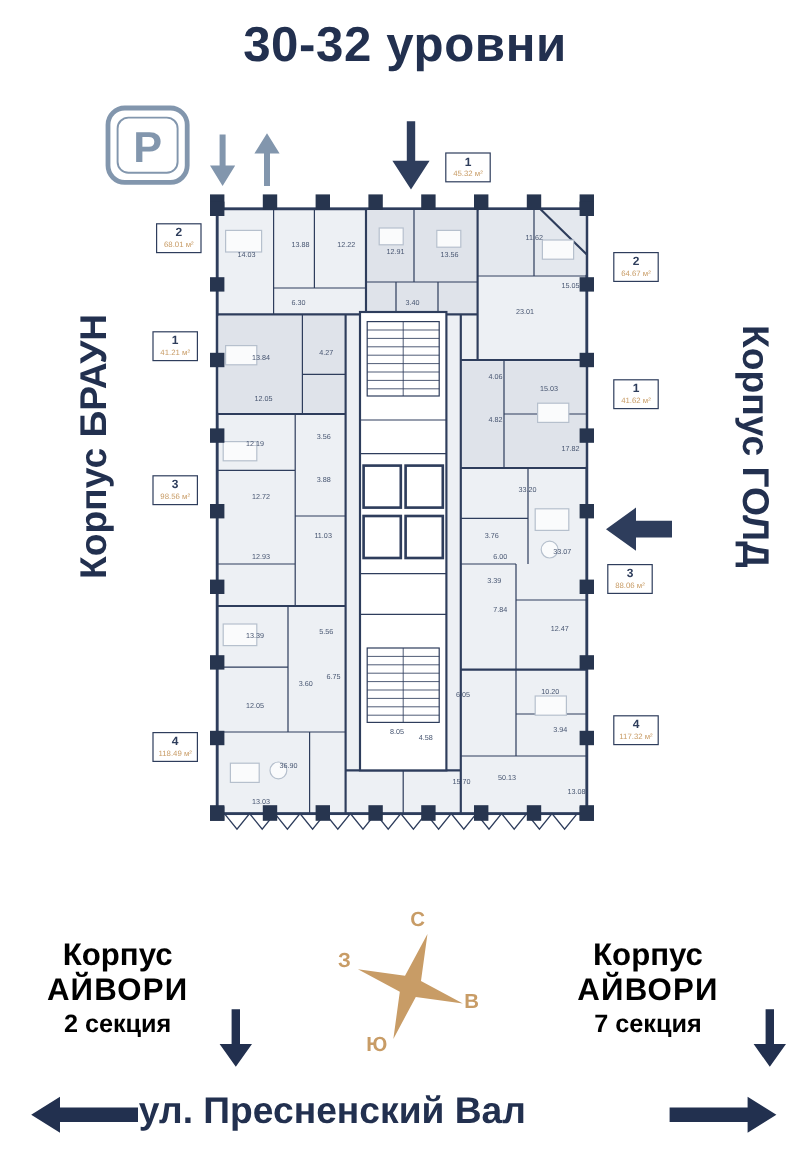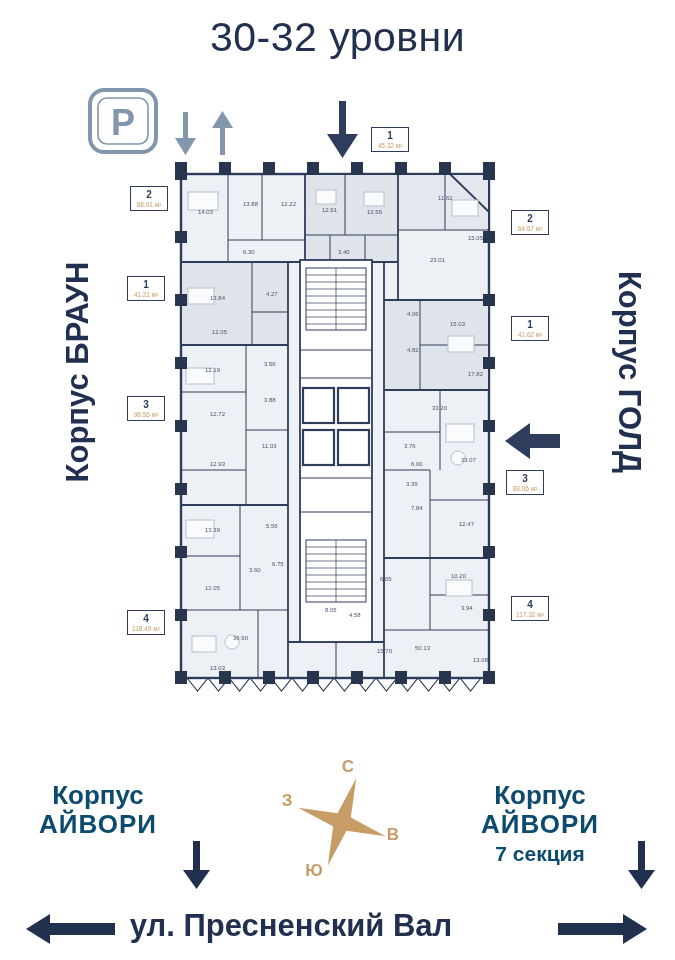--- a/index.html
+++ b/index.html
@@ -1,39 +1,39 @@
 <!DOCTYPE html>
 <html><head>
 <meta charset="utf-8">
 <style>
   html,body{margin:0;padding:0;width:675px;height:960px;background:#ffffff;
     font-family:"Liberation Sans",sans-serif;color:#22304f;overflow:hidden;position:relative}
   .abs{position:absolute}
-  #title{top:14px;left:0;width:675px;text-align:center;font-size:41px;font-weight:400;
+  #title{top:14px;left:0;width:675px;text-align:center;font-size:41px;font-weight:700;
     letter-spacing:.5px;color:#22304f}
   .wing{font-size:31px;font-weight:800;white-space:nowrap;color:#22304f}
   #wing-left{left:78px;top:372px;transform:translate(-50%,-50%) rotate(-90deg)}
   #wing-right{left:629px;top:372px;transform:translate(-50%,-50%) rotate(90deg)}
   #scene{position:absolute;left:0;top:0}
   .badge{position:absolute;width:38px;background:#fff;border:1.2px solid #2e3d5c;
     text-align:center;padding:2px 1px;box-sizing:border-box}
   .badge .num{font-size:10px;font-weight:700;color:#2e3d5c;line-height:1.15}
   .badge .area{font-size:6.5px;color:#c89c66;line-height:1.2;white-space:nowrap}
   #b-l0{left:130px;top:186px} #b-l1{left:127px;top:276px}
   #b-l2{left:127px;top:396px} #b-l3{left:127px;top:610px}
   #b-t0{left:371px;top:127px}
   #b-r0{left:511px;top:210px} #b-r1{left:511px;top:316px}
   #b-r2{left:506px;top:470px} #b-r3{left:511px;top:596px}
-  .bldg{position:absolute;text-align:center;color:#0c4a6e}
+  .bldg{position:absolute;text-align:center;color:#000000}
   #bldg-left{left:14px;top:780px;width:168px}
   #bldg-right{left:452px;top:780px;width:176px}
   .bldg .l1{font-size:26px;font-weight:600}
   .bldg .l2{font-size:26px;font-weight:800;letter-spacing:1px;line-height:1.05}
   .bldg .l3{font-size:21px;font-weight:600;margin-top:4px}
-  #street{left:16px;width:550px;top:908px;text-align:center;font-size:31px;font-weight:800}
+  #street{left:2px;width:550px;top:908px;text-align:center;font-size:31px;font-weight:800}
   .room-num{font:6px "Liberation Sans",sans-serif;fill:#4a5873}
   .compass-letter{font:bold 17px "Liberation Sans",sans-serif;fill:#c89c66;text-anchor:middle}
 </style>
 </head>
 <body>
 
 <svg id="scene" width="675" height="960" viewBox="0 0 675 960">
 
   <g fill="none" stroke="#8296ad">
     <rect x="90" y="90" width="66" height="62" rx="14" stroke-width="4"></rect>
@@ -234,20 +234,21 @@
   <div class="area">88.06 м²</div>
 </div>
 <div class="badge" id="b-r3">
   <div class="num">4</div>
   <div class="area">117.32 м²</div>
 </div>
 
 <div class="bldg" id="bldg-left">
   <div class="l1">Корпус</div>
   <div class="l2">АЙВОРИ</div>
+  <div class="l3">2 секция</div>
 </div>
 <div class="bldg" id="bldg-right">
   <div class="l1">Корпус</div>
   <div class="l2">АЙВОРИ</div>
   <div class="l3">7 секция</div>
 </div>
 
 <div class="abs" id="street">ул. Пресненский Вал</div>
 
 </body></html>

